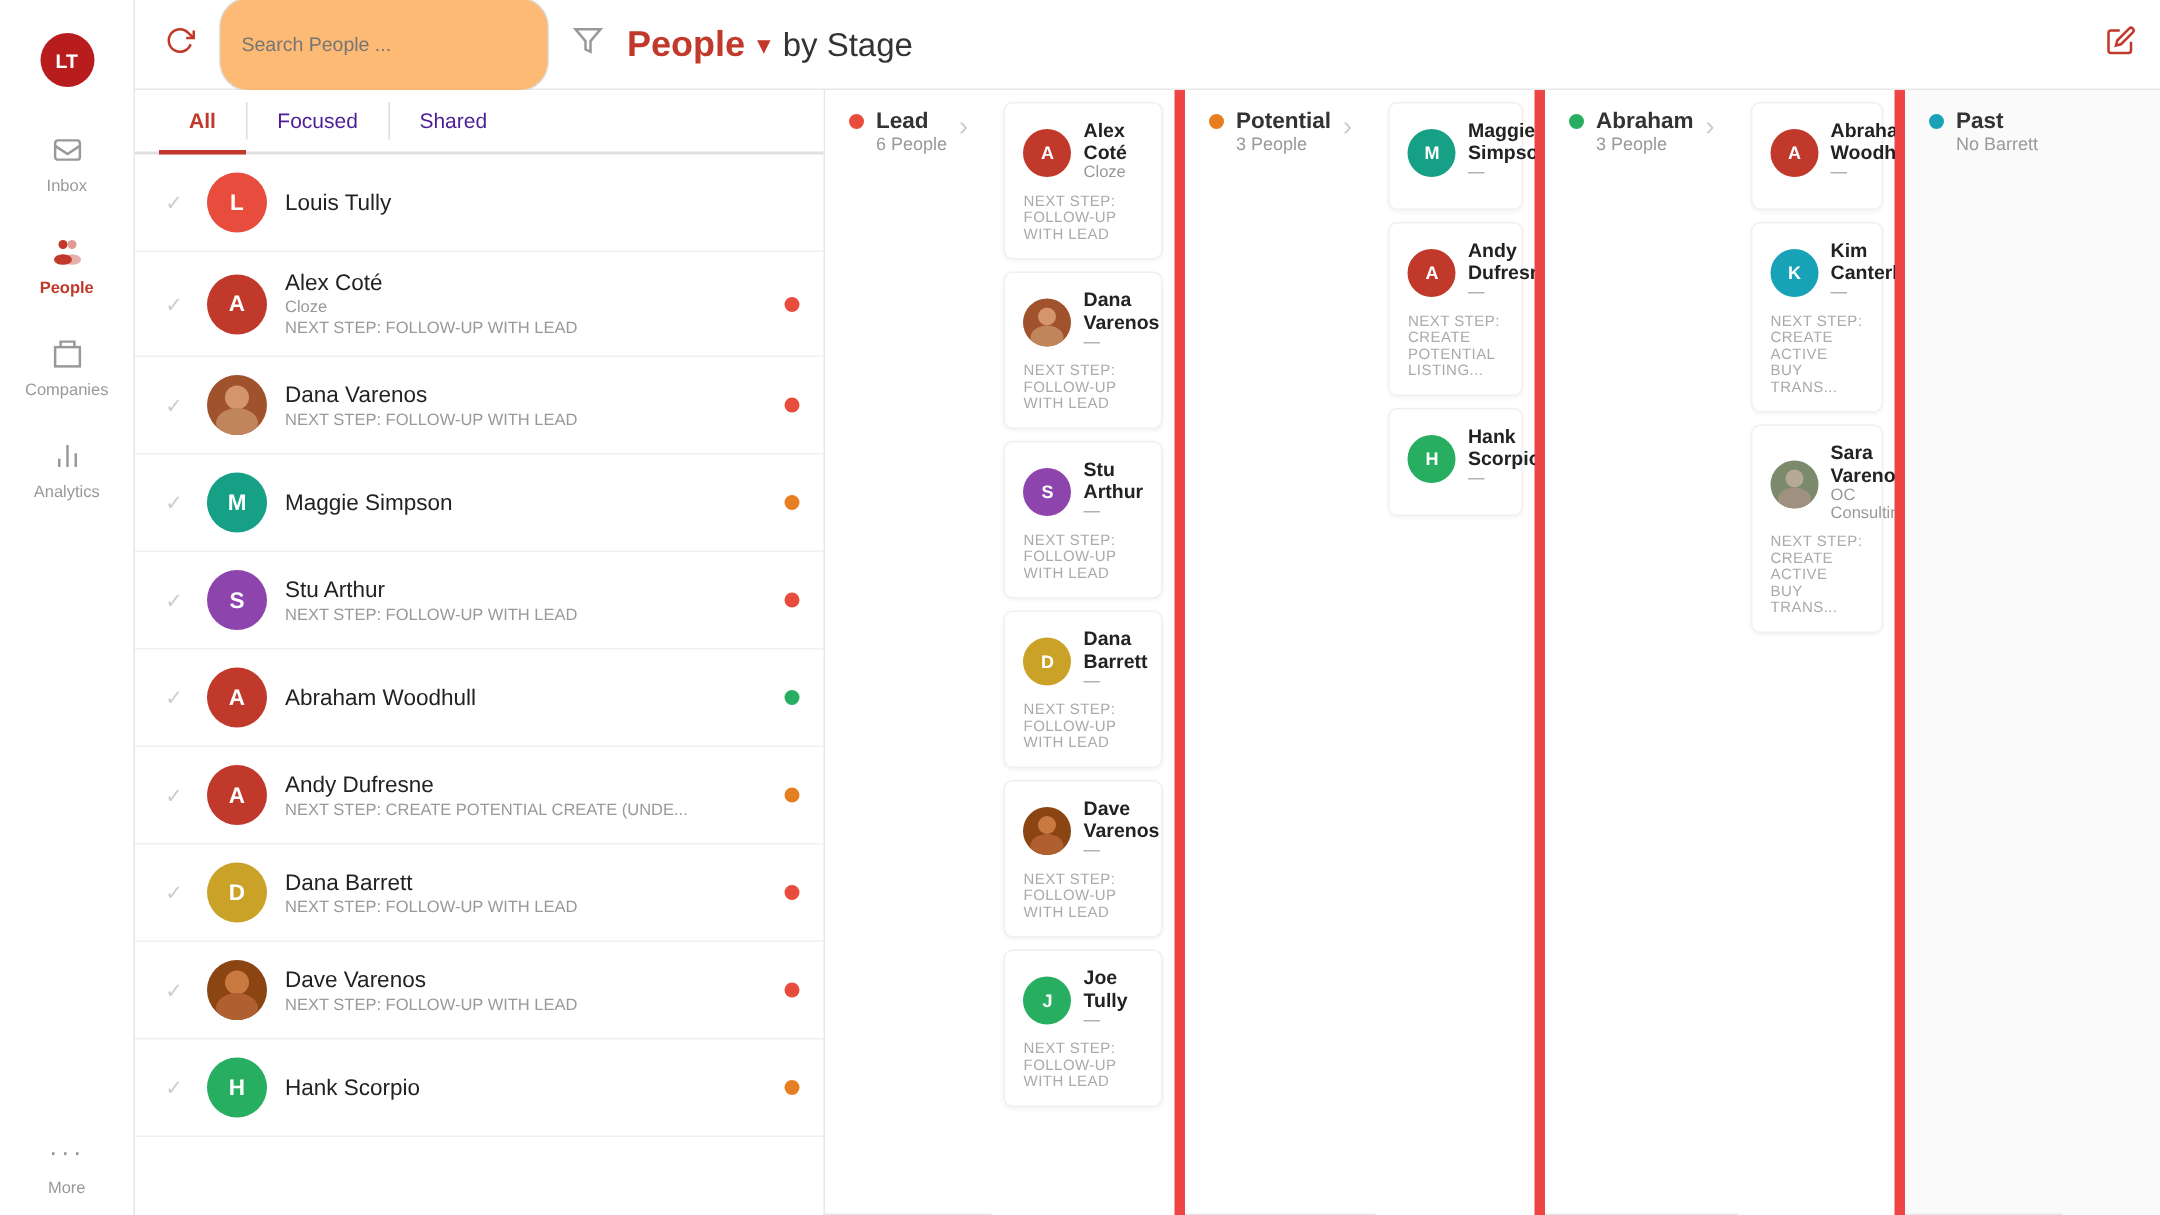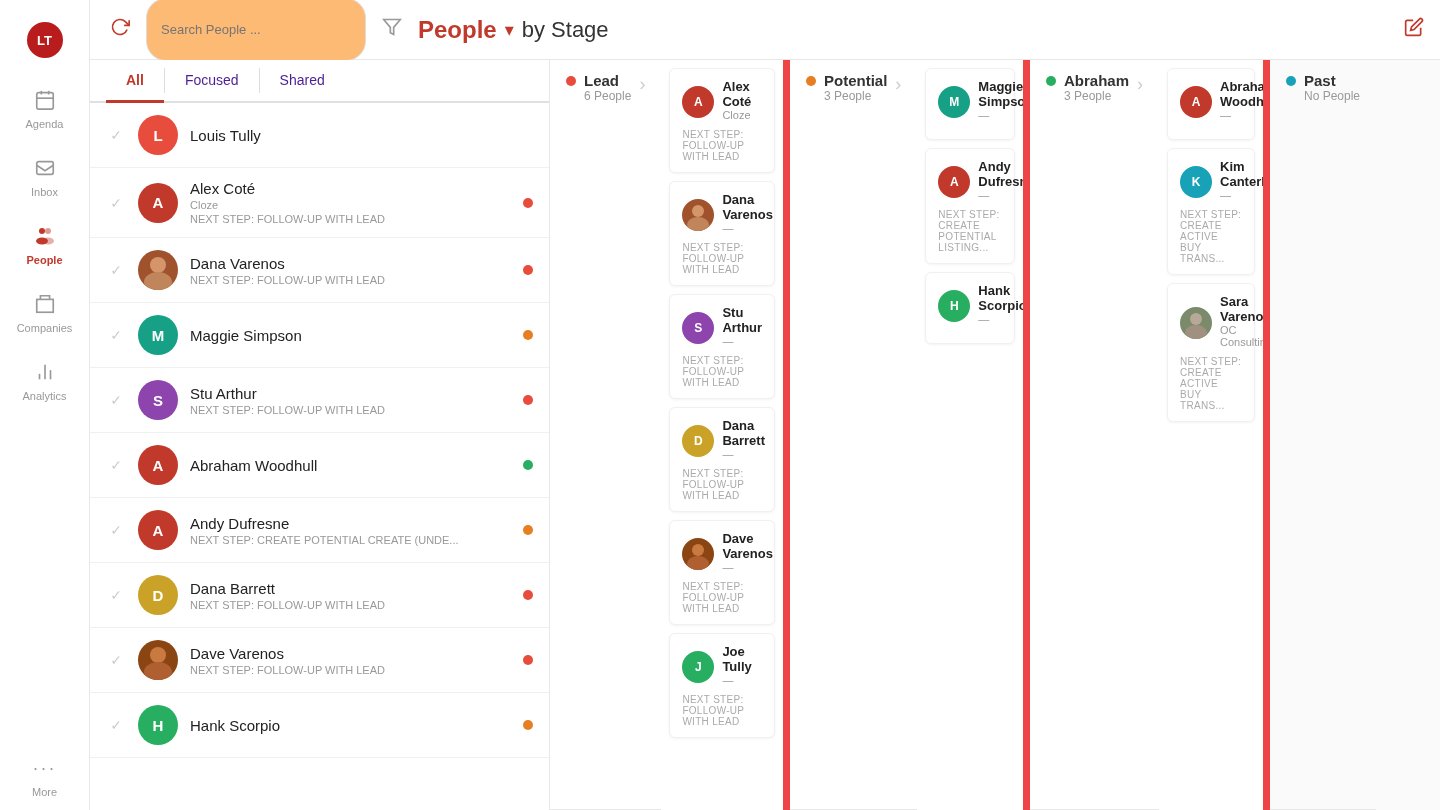--- a/index.html
+++ b/index.html
@@ -348,31 +348,20 @@
     .dot-red { background: #e74c3c; }
     .dot-orange { background: #e67e22; }
     .dot-green { background: #27ae60; }
   </style>
 </head>
 <body>
 
 <div class="sidebar">
   <div class="sidebar-item">
     <div class="sidebar-avatar">LT</div>
-  </div>
-  <div class="sidebar-item">
-    <div class="icon-wrap">
-      <svg width="22" height="22" viewBox="0 0 24 24" fill="none" stroke="#999" stroke-width="1.8">
-        <rect x="3" y="4" width="18" height="18" rx="2"></rect>
-          <line x1="16" y1="2" x2="16" y2="6"></line>
-          <line x1="8" y1="2" x2="8" y2="6"></line>
-          <line x1="3" y1="10" x2="21" y2="10"></line>
-      </svg>
-    </div>
-    <span>Agenda</span>
   </div>
   <div class="sidebar-item">
     <div class="icon-wrap">
       <svg width="22" height="22" viewBox="0 0 24 24" fill="none" stroke="#999" stroke-width="1.8">
         <polyline points="3 9 12 15 21 9"></polyline>
           <rect x="3" y="5" width="18" height="14" rx="2"></rect>
       </svg>
     </div>
     <span>Inbox</span>
   </div>
@@ -770,21 +759,21 @@
             <div class="card-next">NEXT STEP: CREATE ACTIVE BUY TRANS...</div>
           </div>
         </div>
       </div>
 
       <div class="kanban-col kanban-col-past">
         <div class="kanban-header">
           <div class="stage-dot" style="background:#17a2b8;"></div>
           <div class="stage-info">
             <div class="stage-name">Past</div>
-            <div class="stage-count">No People</div>
+            <div class="stage-count">No Barrett</div>
           </div>
 
         </div>
         <div class="kanban-cards"></div>
       </div>
     </div>
   </div>
 </div>
 
 </body></html>

